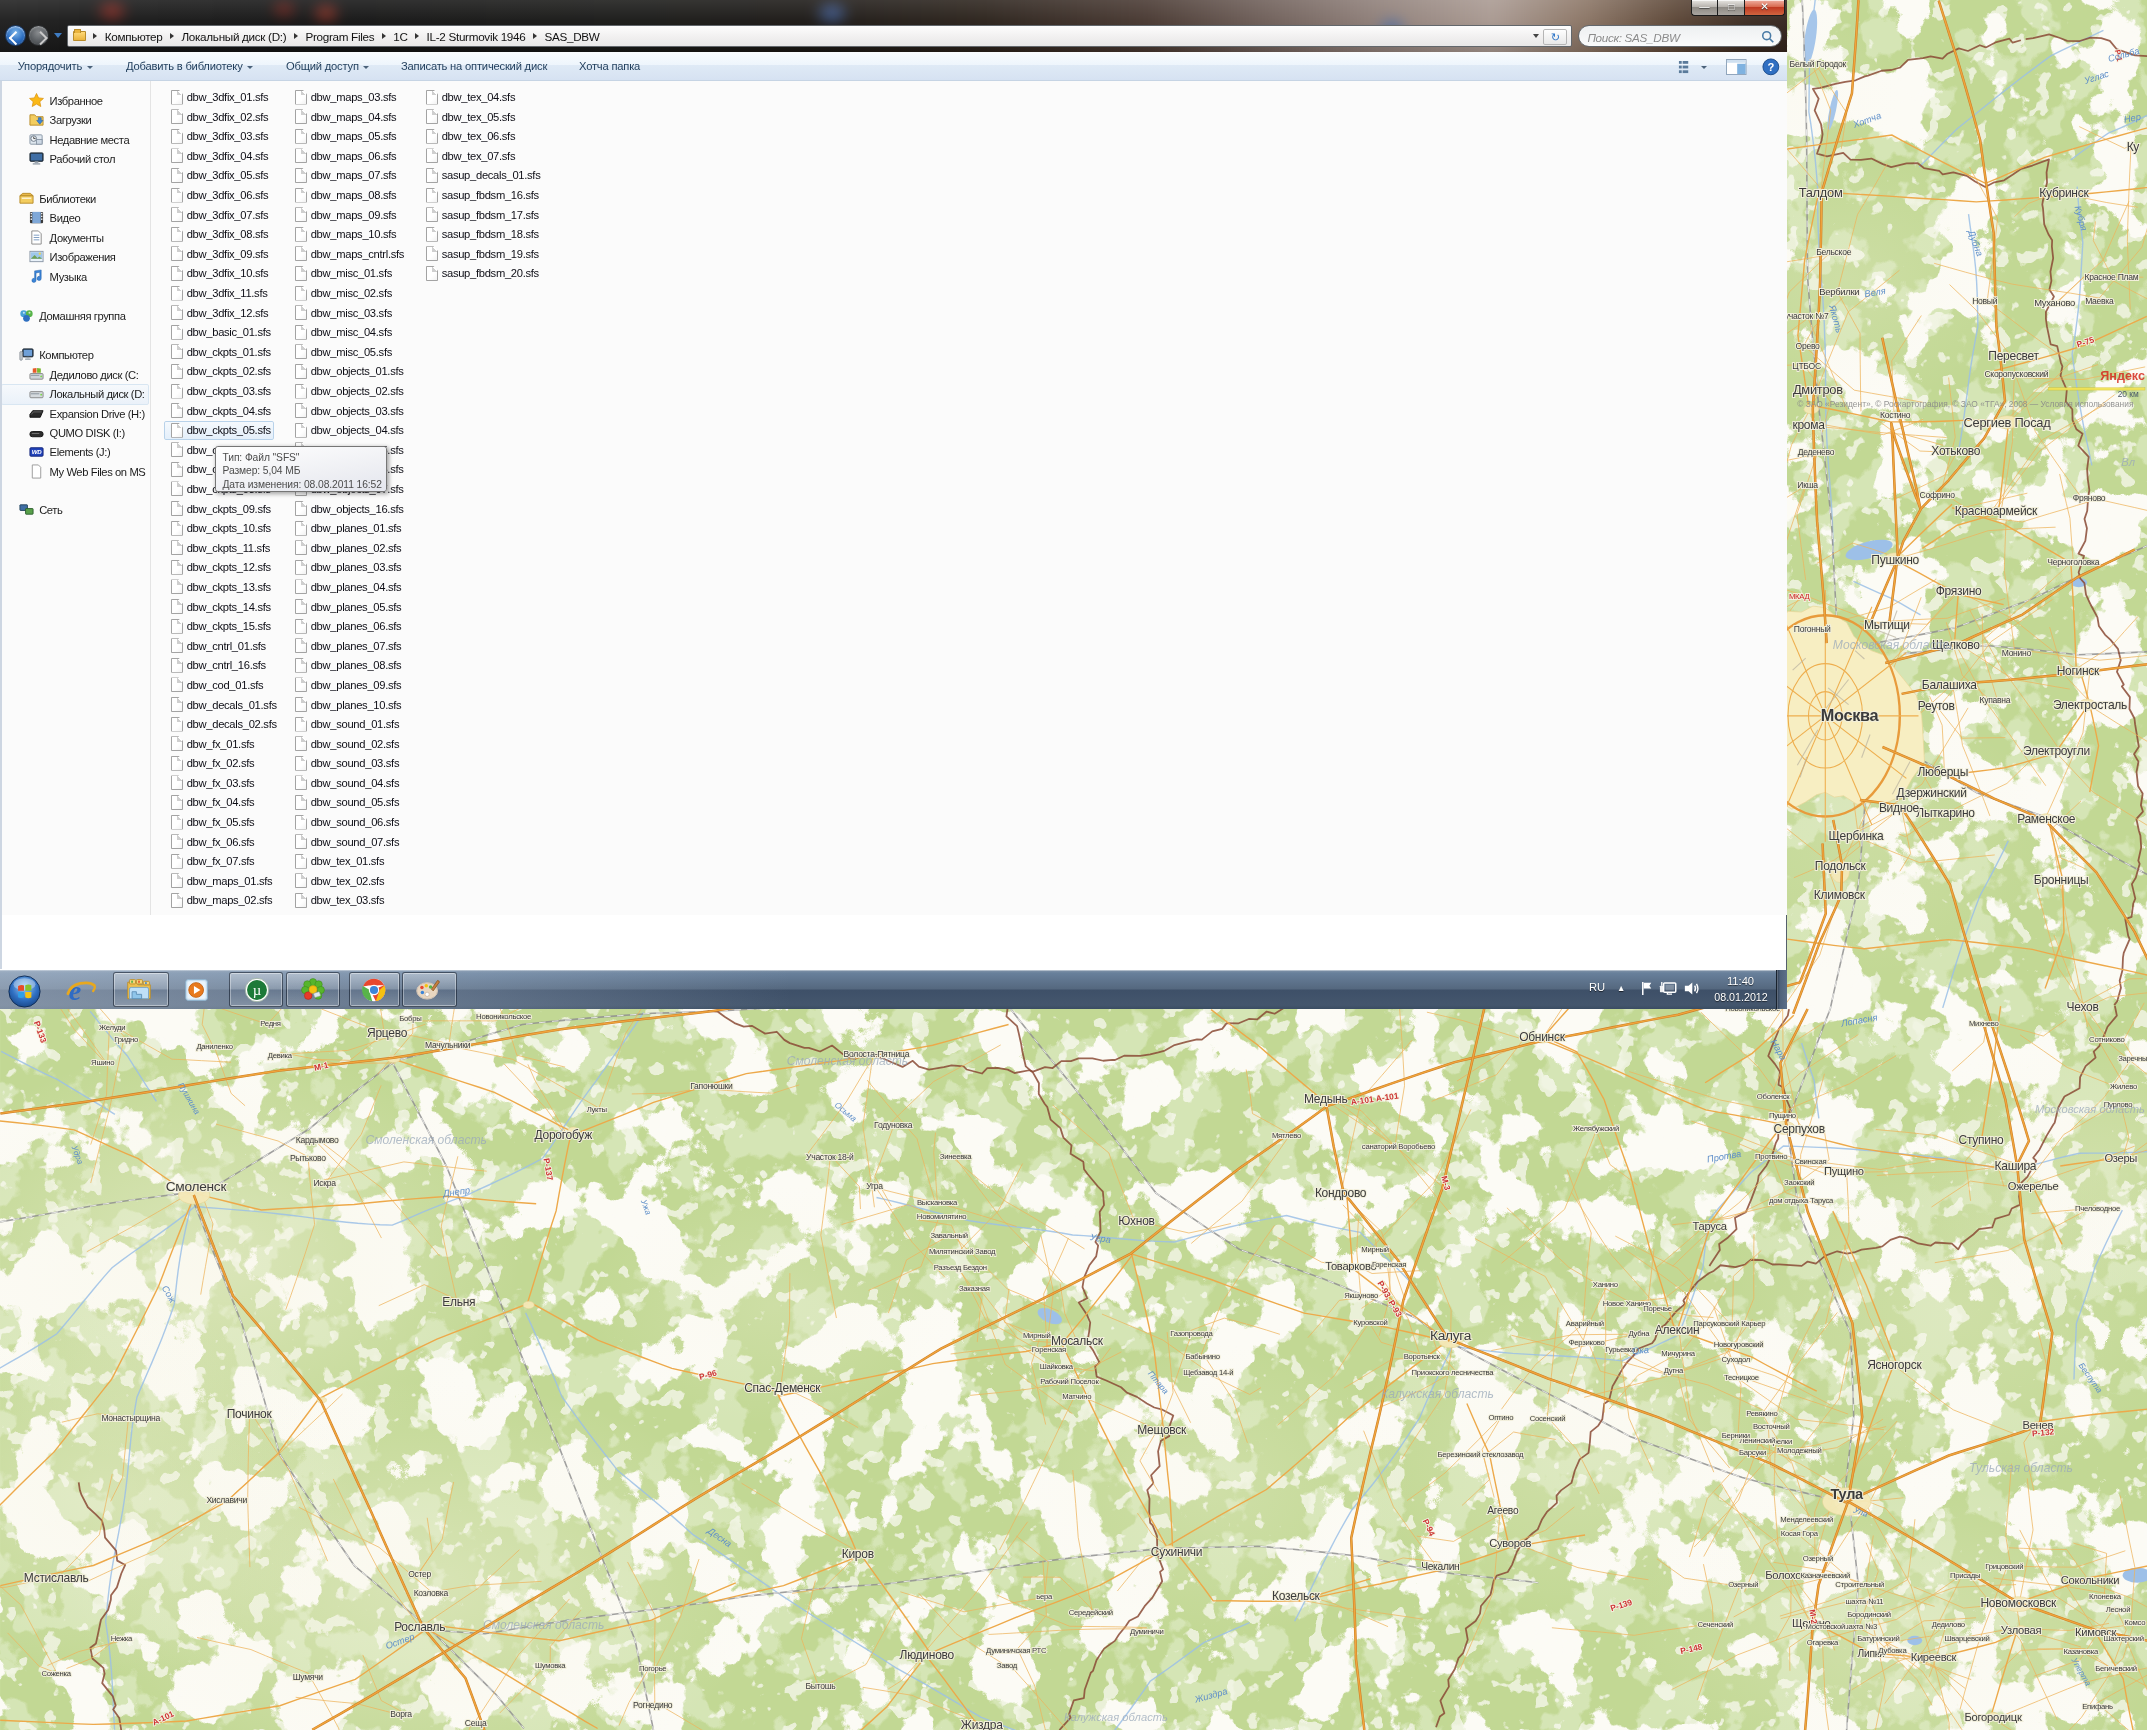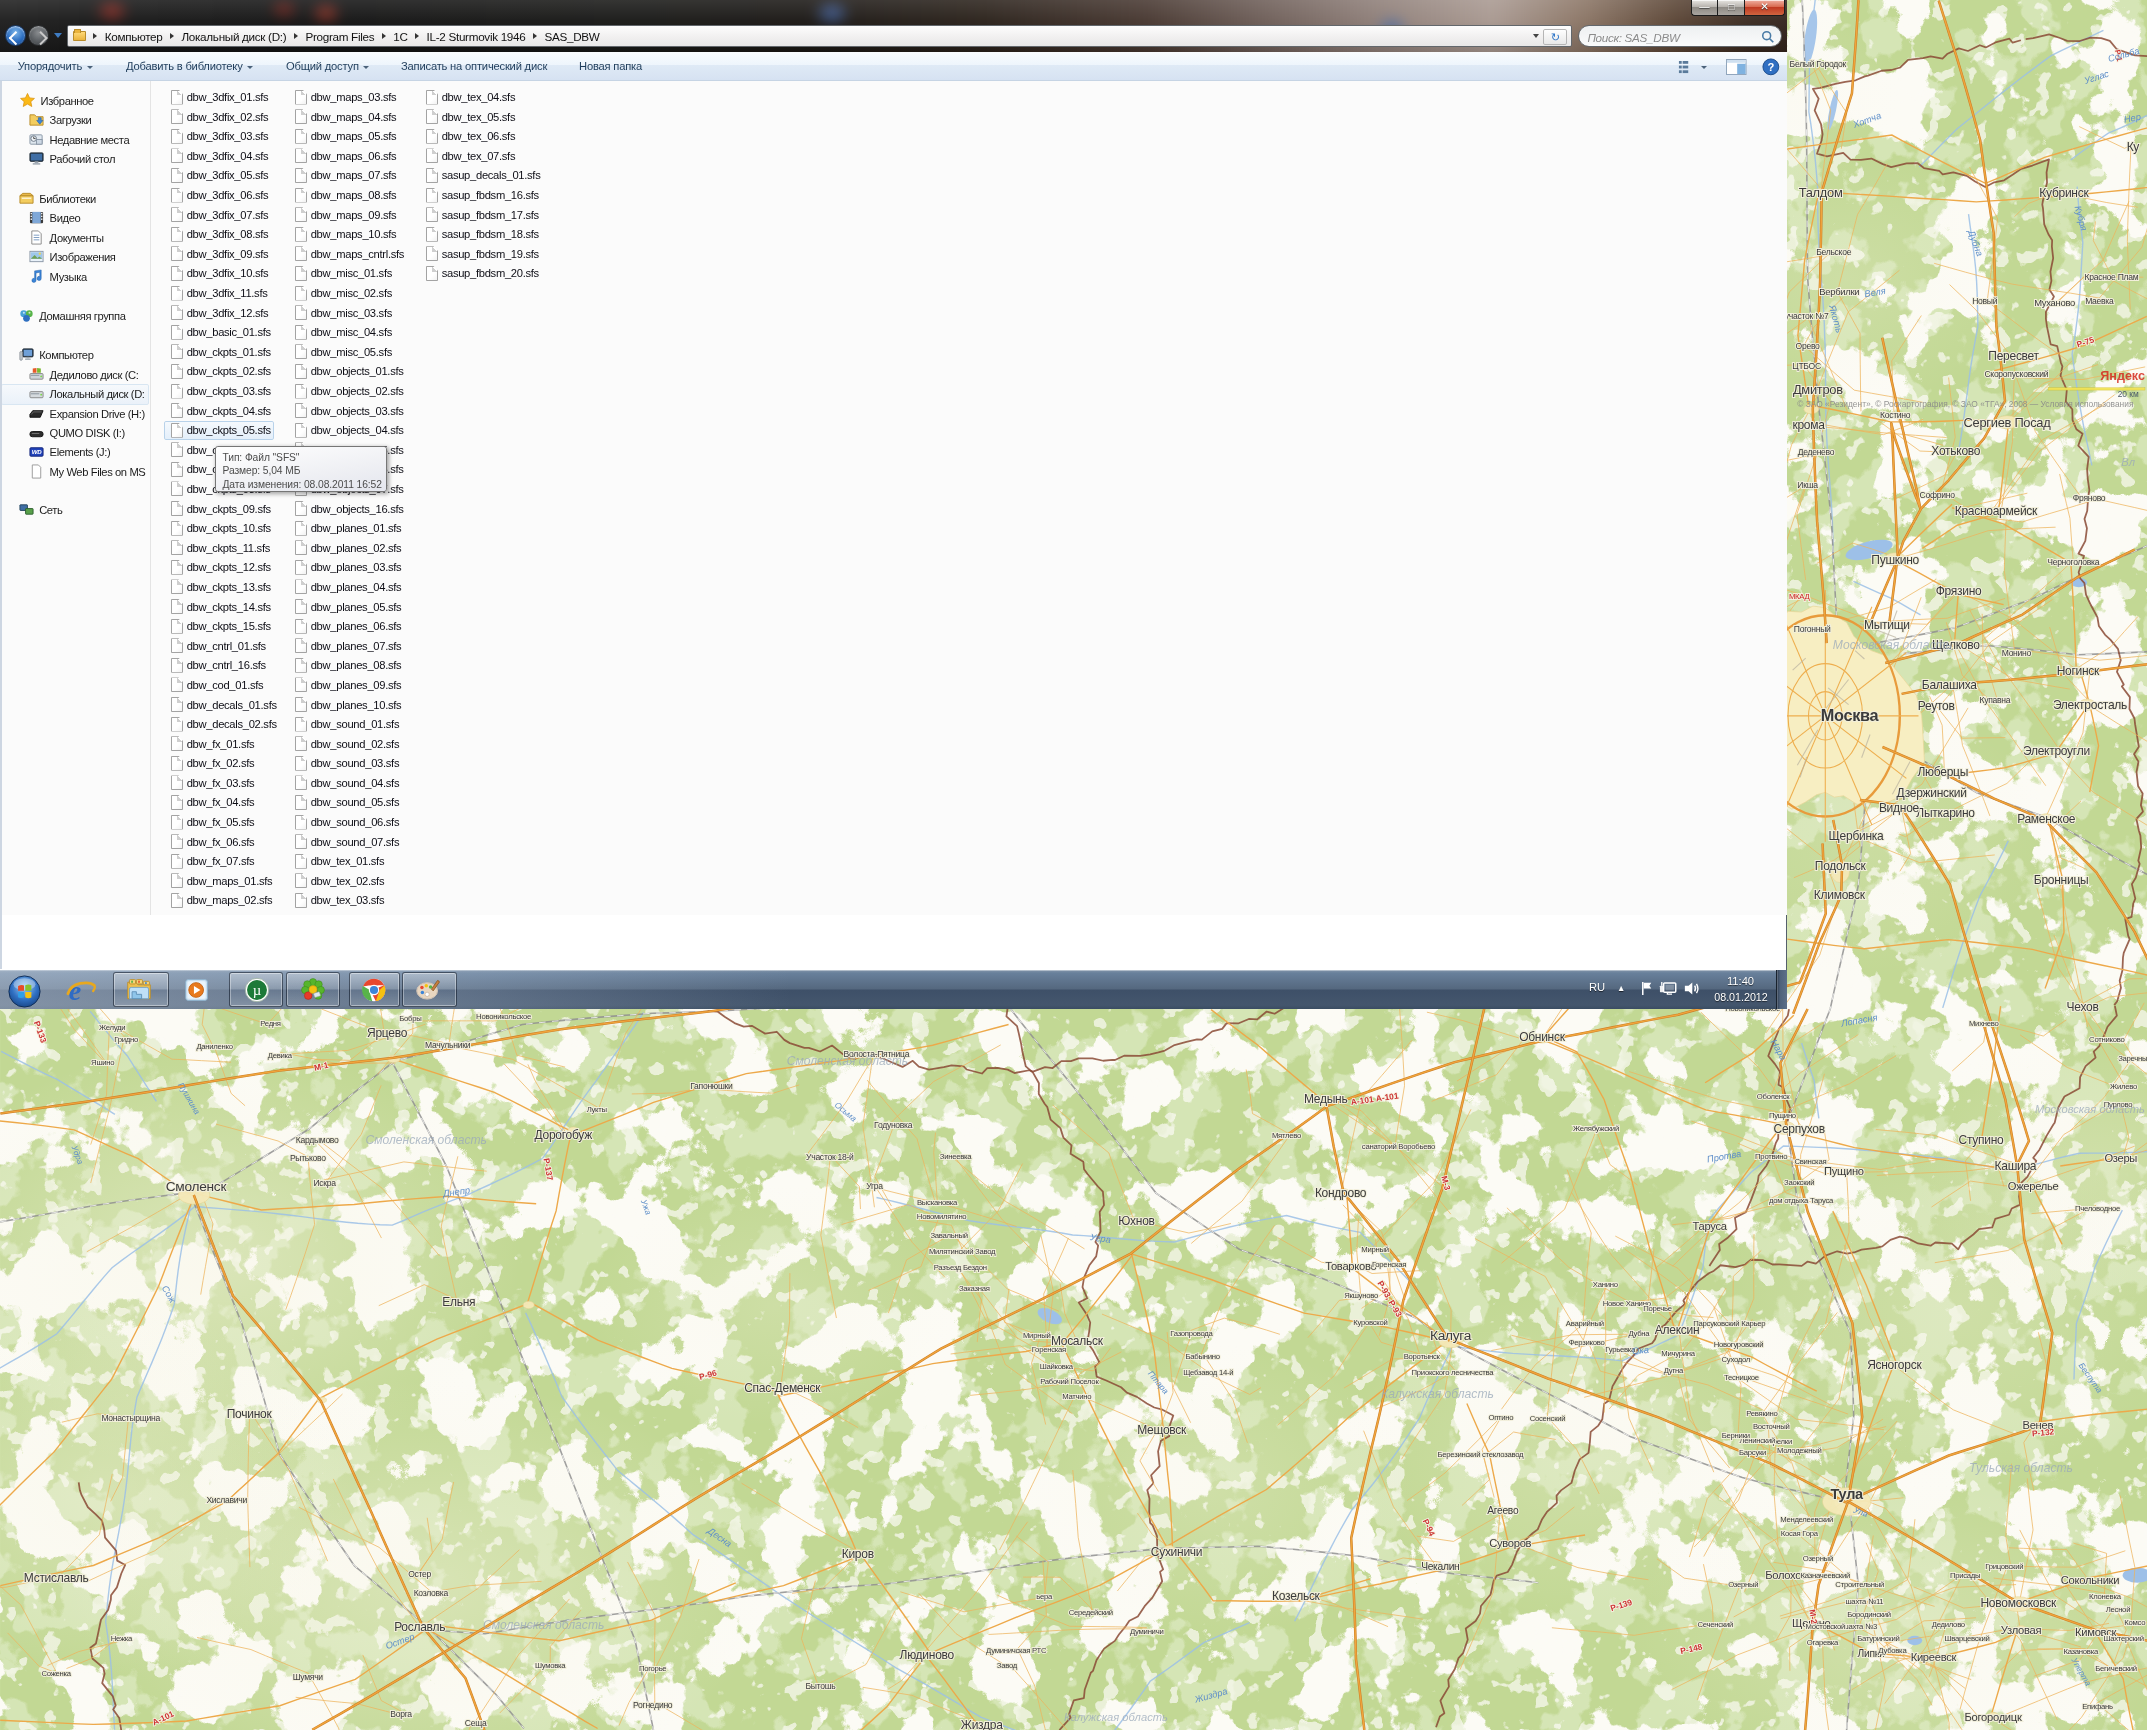--- a/index.html
+++ b/index.html
@@ -1077,21 +1077,21 @@
         <svg class="mag" viewBox="0 0 16 16">
           <circle cx="6.5" cy="6.5" r="4.5" fill="none" stroke="#4a7ba6" stroke-width="1.8"></circle>
           <line x1="10" y1="10" x2="14" y2="14" stroke="#4a7ba6" stroke-width="2"></line>
         </svg>
       </div>
 <div id="tbar">
         <div class="ti" style="left:17.7px">Упорядочить<span class="dd"></span></div>
         <div class="ti" style="left:126px">Добавить в библиотеку<span class="dd"></span></div>
         <div class="ti" style="left:286px">Общий доступ<span class="dd"></span></div>
         <div class="ti" style="left:401px">Записать на оптический диск</div>
-        <div class="ti" style="left:579px">Новая папка</div>
+        <div class="ti" style="left:579px">Хотча папка</div>
         <div class="ti" style="left:1678px"><svg width="18.6" height="15" viewBox="0 0 20 16" style="vertical-align:middle">
             <g fill="#5a7a9a">
               <rect x="1" y="1" width="3" height="3"></rect>
               <rect x="5" y="1" width="6" height="3"></rect>
               <rect x="1" y="6" width="3" height="3"></rect>
               <rect x="5" y="6" width="6" height="3"></rect>
               <rect x="1" y="11" width="3" height="3"></rect>
               <rect x="5" y="11" width="6" height="3"></rect>
             </g>
           </svg><span class="dd"></span></div>
@@ -1100,21 +1100,21 @@
             <rect x="1" y="1" width="20" height="3" fill="#cfe0f0"></rect>
             <rect x="12" y="5" width="9" height="11" fill="#7fb2e0"></rect>
           </svg></div>
         <div class="ti" style="left:1762px"><svg width="17.7" height="17.7" viewBox="0 0 19 19" style="vertical-align:middle;font-size:12px">
             <circle cx="9.5" cy="9.5" r="8.5" fill="#2f6fc2" stroke="#1a4a8a"></circle>
             <text x="9.5" y="14" font-size="12" font-weight="bold" fill="#fff" text-anchor="middle">?</text>
           </svg></div>
       </div>
 <div id="marea">
 <div class="sel"></div>
-<div class="nit" style="left:20px;top:9.8px;width:131px;overflow:hidden">
+<div class="nit" style="left:29px;top:9.8px;width:131px;overflow:hidden">
           <span class="ic"><svg width="15" height="15" viewBox="0 0 16 16">
               <path d="M8 0.5 L10.2 5.2 L15.4 5.8 L11.5 9.3 L12.6 14.4 L8 11.8 L3.4 14.4 L4.5 9.3 L0.6 5.8 L5.8 5.2 Z" fill="#fbb917" stroke="#d9920c" stroke-width="0.8"></path>
             </svg></span>
           <span>Избранное</span>
         </div>
 <div class="nit" style="left:29px;top:29px;width:121px;overflow:hidden">
           <span class="ic"><svg width="15" height="15" viewBox="0 0 16 16">
               <path d="M1 4 L1 14 L15 14 L15 5 L8 5 L6 3 L1 3 Z" fill="#f3cd5f" stroke="#b98c2a"></path>
               <path d="M10 6 L13 6 L13 9 L14.8 9 L11.5 13 L8.2 9 L10 9 Z" fill="#3c85d8" stroke="#1c5ca8" stroke-width="0.6"></path>
             </svg></span>

